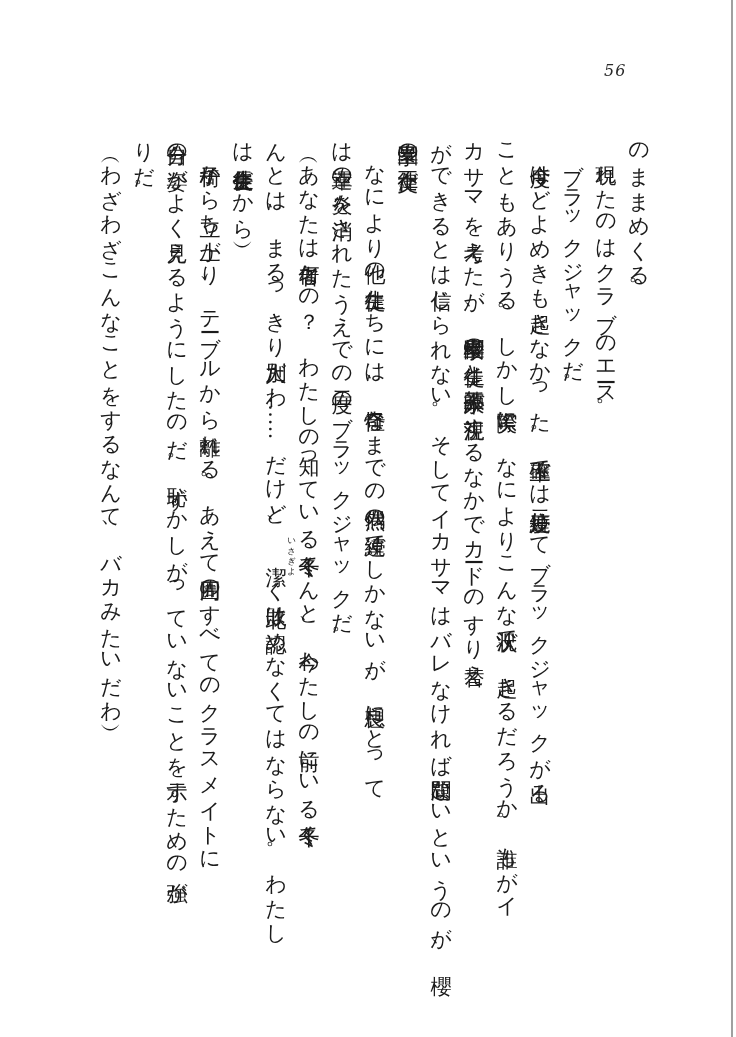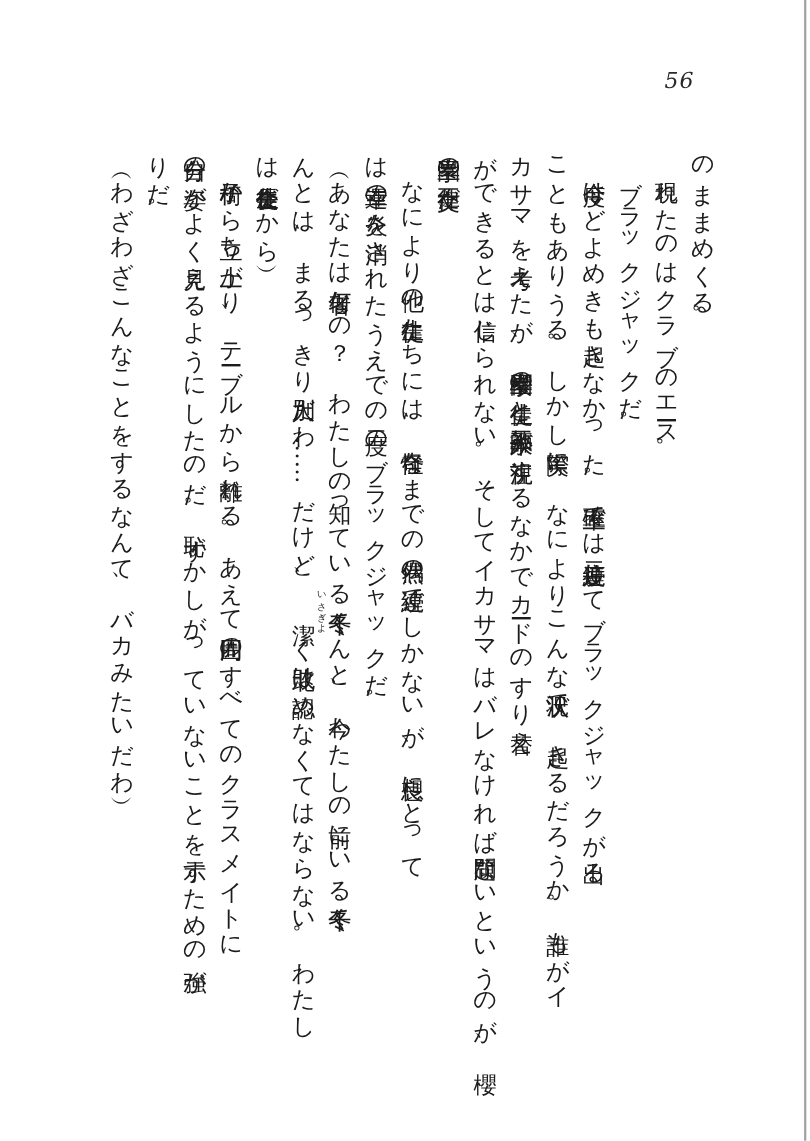--- a/index.html
+++ b/index.html
@@ -16,21 +16,21 @@
   }
   .page {
     position: absolute;
     inset: 0;
     background: #ffffff;
   }
   .page-number {
     position: absolute;
     top: 61px;
     left: 604px;
-    font-size: 20px;
+    font-size: 16px;
     font-style: italic;
     color: #2a2a2a;
     letter-spacing: 1px;
   }
   .text-block {
     position: absolute;
     top: 128px;
     right: 81px;
     height: 860px;
     writing-mode: vertical-rl;

